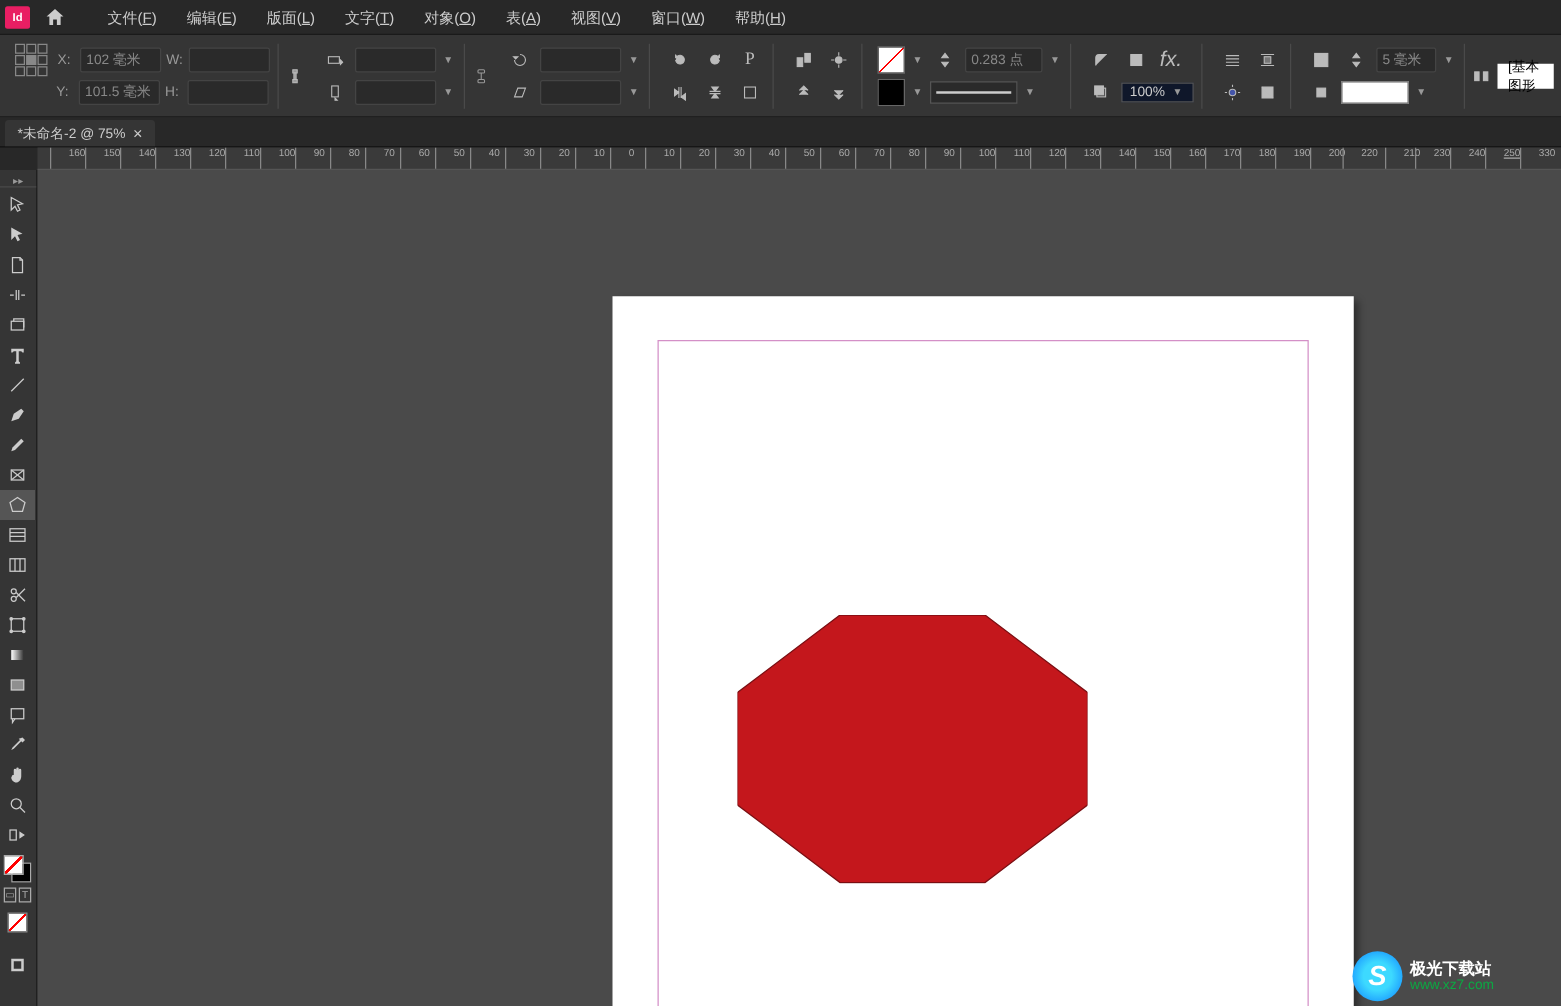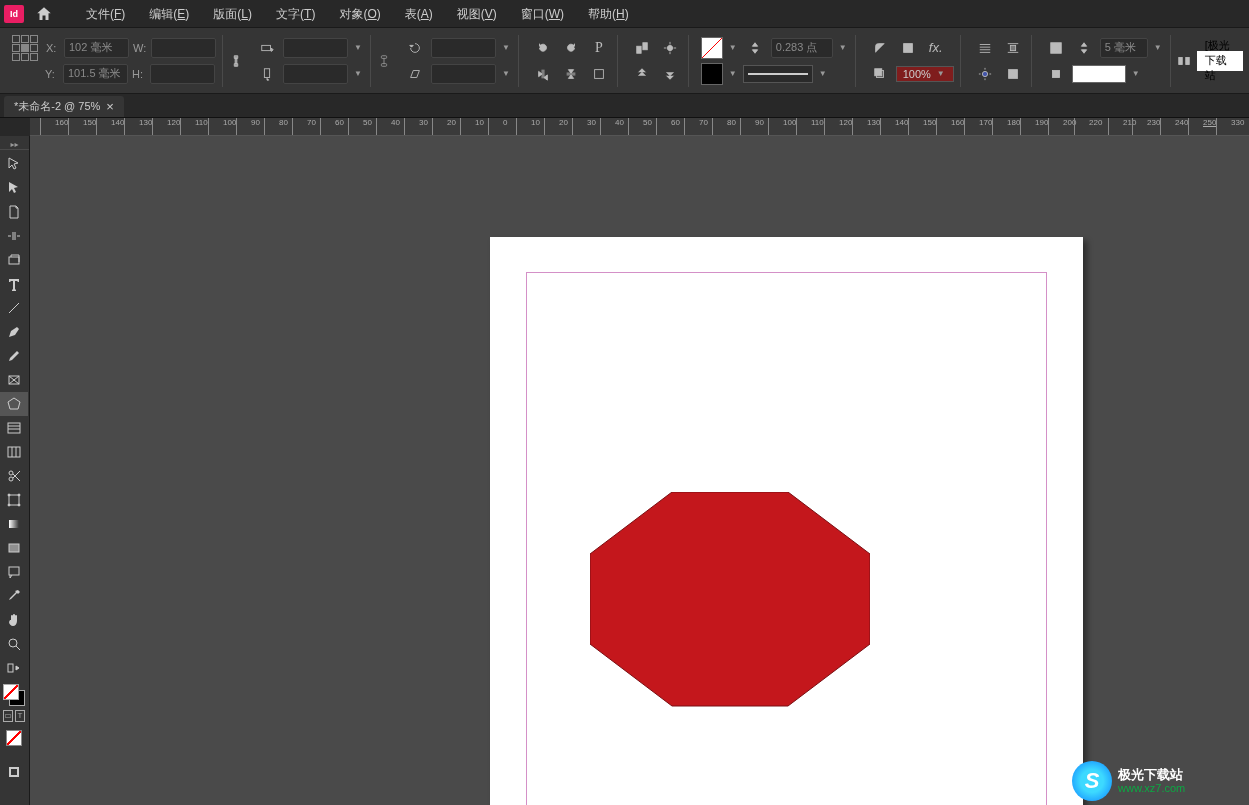--- a/index.html
+++ b/index.html
@@ -19,21 +19,21 @@
 .ctrl-input { background: #2a2a2a; border: 1px solid #444; color: #888; padding: 1px 4px; font-size: 11px; height: 20px; width: 65px; border-radius: 2px; }
 .dd-arrow { font-size: 8px; color: #999; padding: 0 2px; cursor: pointer; }
 .tool-btn { width: 24px; height: 22px; display: flex; align-items: center; justify-content: center; cursor: pointer; border-radius: 2px; }
 .tool-btn svg { width: 14px; height: 14px; fill: #bbb; stroke: #bbb; }
 .ref-grid { display: grid; grid-template-columns: repeat(3, 8px); gap: 1px; margin-right: 4px; }
 .ref-grid div { width: 8px; height: 8px; border: 1px solid #888; }
 .ref-grid div.act { background: #888; }
 .diag-swatch { width: 22px; height: 22px; background: linear-gradient(to bottom right, #fff 0%, #fff 48%, #f00 48%, #f00 52%, #fff 52%); border: 1px solid #666; }
 .solid-line { width: 70px; height: 18px; background: #2a2a2a; border: 1px solid #555; display: flex; align-items: center; padding: 0 4px; }
 .solid-line div { flex: 1; height: 2px; background: #ccc; }
-.opacity-field { background: #7f1d1d; border: 1px solid #555; padding: 1px 6px; font-size: 11px; display: flex; align-items: center; gap: 4px; }
+.opacity-field { background: #0f172a; border: 1px solid #555; padding: 1px 6px; font-size: 11px; display: flex; align-items: center; gap: 4px; }
 .swatch-white { width: 54px; height: 18px; background: #fff; border: 1px solid #666; }
 .right-label { background: #fff; color: #000; padding: 2px 8px; font-size: 11px; height: 20px; display: flex; align-items: center; margin-left: auto; }
 
 .doc-tabs { height: 24px; background: #282828; display: flex; align-items: flex-end; padding-left: 4px; border-bottom: 1px solid #111; }
 .doc-tab { background: #353535; padding: 3px 10px; font-size: 11px; color: #ccc; display: flex; align-items: center; gap: 6px; border-top-left-radius: 3px; border-top-right-radius: 3px; }
 .doc-tab .close { cursor: pointer; font-size: 13px; }
 
 .ruler-h { height: 18px; background: #3a3a3a; margin-left: 30px; position: relative; overflow: hidden; border-bottom: 1px solid #555; font-size: 8px; color: #aaa; }
 .ruler-h .tick { position: absolute; top: 0; height: 18px; border-left: 1px solid #888; padding-left: 14px; line-height: 10px; }
 
@@ -48,21 +48,21 @@
 .tb-swatch .bg { position: absolute; width: 16px; height: 16px; background: #000; border: 1px solid #aaa; bottom: 0; right: 0; }
 .tb-ft { display: flex; margin-top: 4px; padding-left: 3px; gap: 2px; }
 .tb-ft div { width: 10px; height: 12px; border: 1px solid #aaa; font-size: 8px; line-height: 10px; text-align: center; color: #aaa; }
 
 .canvas-area { flex: 1; background: #4a4a4a; position: relative; overflow: hidden; }
 .art { position: absolute; left: 460px; top: 101px; width: 593px; height: 570px; background: #fff; box-shadow: 4px 4px 6px rgba(0,0,0,0.4); }
 .art-margin { position: absolute; left: 36px; top: 35px; right: 36px; bottom: -6px; border: 1px solid #d490c7; }
 .octagon { position: absolute; left: 560px; top: 356px; width: 280px; height: 215px; }
 .octagon svg { width: 100%; height: 100%; }
 
-.watermark { position: absolute; right: 16px; bottom: 0; width: 165px; height: 48px; display: flex; align-items: center; gap: 6px; padding: 4px; }
+.watermark { position: absolute; right: 6px; bottom: 0; width: 165px; height: 48px; display: flex; align-items: center; gap: 6px; padding: 4px; }
 .wm-icon { width: 40px; height: 40px; border-radius: 50%; background: radial-gradient(circle, #3dd9ff 40%, #0a7dff 100%); position: relative; }
 .wm-icon::before { content: "S"; position: absolute; inset: 0; display: flex; align-items: center; justify-content: center; font-size: 22px; font-weight: bold; color: #fff; font-style: italic; }
 .wm-txt { display: flex; flex-direction: column; line-height: 1.2; }
 .wm-txt .t1 { color: #fff; font-size: 13px; font-weight: bold; }
 .wm-txt .t2 { color: #0ca843; font-size: 11px; }
 </style>
 </head>
 <body>
 
 <div class="titlebar">
@@ -261,21 +261,21 @@
       <div class="tool-btn">
           <svg viewBox="0 0 16 16" fill="none" stroke="#bbb">
             <path d="M3 13V6a3 3 0 0 1 3-3h7"></path>
           </svg>
         </div>
       <div class="tool-btn">
           <svg viewBox="0 0 16 16" fill="none" stroke="#bbb">
             <rect x="3" y="3" width="10" height="10"></rect>
           </svg>
         </div>
-      <div class="tool-btn" style="font-size:13px;font-style:italic;color:#bbb">fx.</div>
+      <div class="tool-btn" style="font-size:17px;font-style:italic;color:#bbb">fx.</div>
     </div>
     <div class="ctrl-row">
       <div class="tool-btn">
           <svg viewBox="0 0 16 16">
             <rect x="4" y="4" width="8" height="8" fill="#555"></rect>
             <rect x="2" y="2" width="8" height="8" fill="#bbb"></rect>
           </svg>
         </div>
       <div class="opacity-field">
           <span>100%</span>
@@ -349,21 +349,21 @@
         <span class="dd-arrow">▼</span>
     </div>
   </div>
 
   <div class="tool-btn">
       <svg viewBox="0 0 16 16" fill="none" stroke="#bbb">
         <rect x="2" y="4" width="4" height="8"></rect>
         <rect x="10" y="4" width="4" height="8"></rect>
       </svg>
     </div>
-  <div class="right-label">[极光下载站</div>
+  <div class="right-label">[基本图形</div>
 </div>
 
 <div class="doc-tabs">
   <div class="doc-tab">
     <span>*未命名-2 @ 75%</span>
     <span class="close">×</span>
   </div>
 </div>
 
 <div class="ruler-h" id="rulerH">

